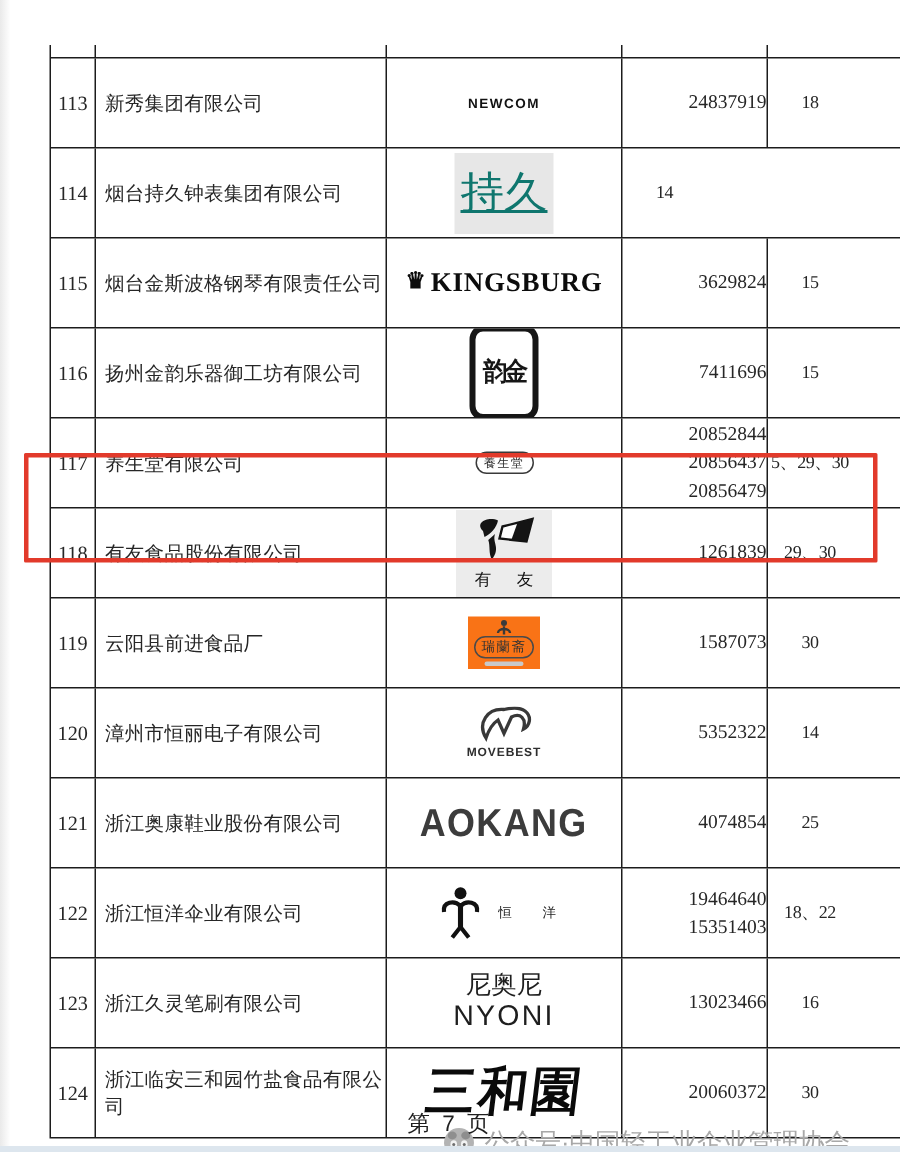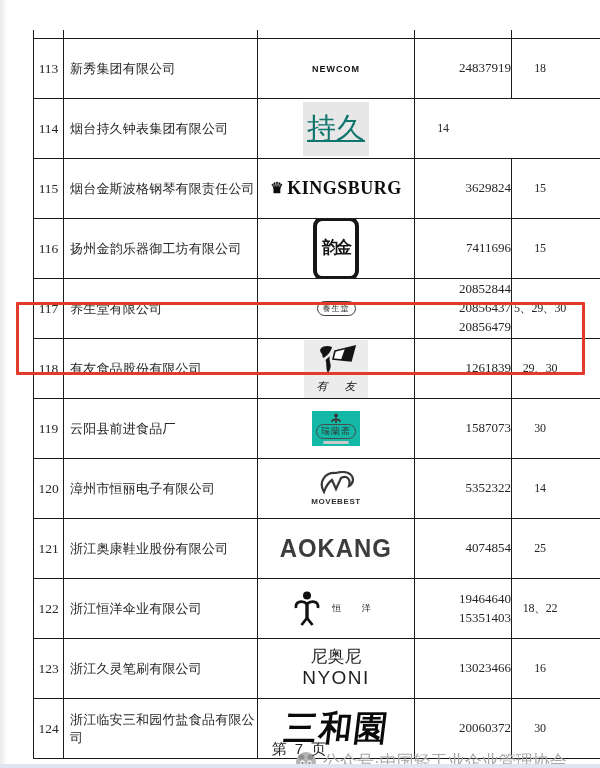--- a/index.html
+++ b/index.html
@@ -32,23 +32,23 @@
   .lg-chijiu{width:66px;height:54px;background:#e7e7e7;display:flex;align-items:center;justify-content:center;
     font-size:29px;color:#0f766e;text-decoration:underline;}
   .lg-kingsburg{display:flex;align-items:center;gap:3px;font-family:"Liberation Serif",serif;
     font-weight:bold;font-size:18px;letter-spacing:.5px;color:#0c0c0c;}
   .lg-kingsburg .crown{font-size:15px;line-height:1;}
   .lg-seal{width:38px;height:52px;border:4.5px solid #161616;border-radius:9px;
     display:flex;align-items:center;justify-content:center;
     font-weight:900;font-size:16px;letter-spacing:-2px;color:#161616;transform:scaleY(1.08);}
   .lg-pill{border:1.4px solid #3a3a3a;border-radius:9px;padding:1px 5px;font-size:8px;color:#2c2c2c;letter-spacing:1px;}
   .lg-youyou{width:64px;height:58px;background:#ececec;display:flex;flex-direction:column;
-    align-items:center;justify-content:center;gap:1px;font-style:italic;}
+    align-items:center;justify-content:center;gap:1px;}
   .lg-youyou .sub{font-size:11px;letter-spacing:7px;text-indent:7px;color:#111;}
-  .lg-badge{display:flex;flex-direction:column;align-items:center;background:#14b8a6;padding:2px 4px;}
+  .lg-badge{display:flex;flex-direction:column;align-items:center;background:#f97316;padding:2px 4px;}
   .lg-badge .oval{border:1.2px solid #4a4a4a;border-radius:10px;padding:0 4px;font-size:9px;color:#333;letter-spacing:1px;}
   .lg-badge .micro{width:26px;height:3px;background:#c9c9c9;border-radius:2px;margin-top:2px;}
   .lg-movebest{display:flex;flex-direction:column;align-items:center;gap:0;}
   .lg-movebest .word{font-size:8px;font-weight:bold;letter-spacing:.6px;color:#2e2e2e;}
   .lg-aokang{font-size:26px;font-weight:800;letter-spacing:1px;color:#3c3c3c;transform:scaleX(.92);}
   .lg-hengyang{display:flex;align-items:center;gap:1px;}
   .lg-hengyang .sub{font-size:9px;letter-spacing:9px;text-indent:9px;color:#222;}
   .lg-nyoni{display:flex;flex-direction:column;align-items:center;line-height:1.2;}
   .lg-nyoni .cn{font-size:17px;color:#1e1e1e;}
   .lg-nyoni .en{font-size:19px;letter-spacing:1.5px;color:#1e1e1e;}

